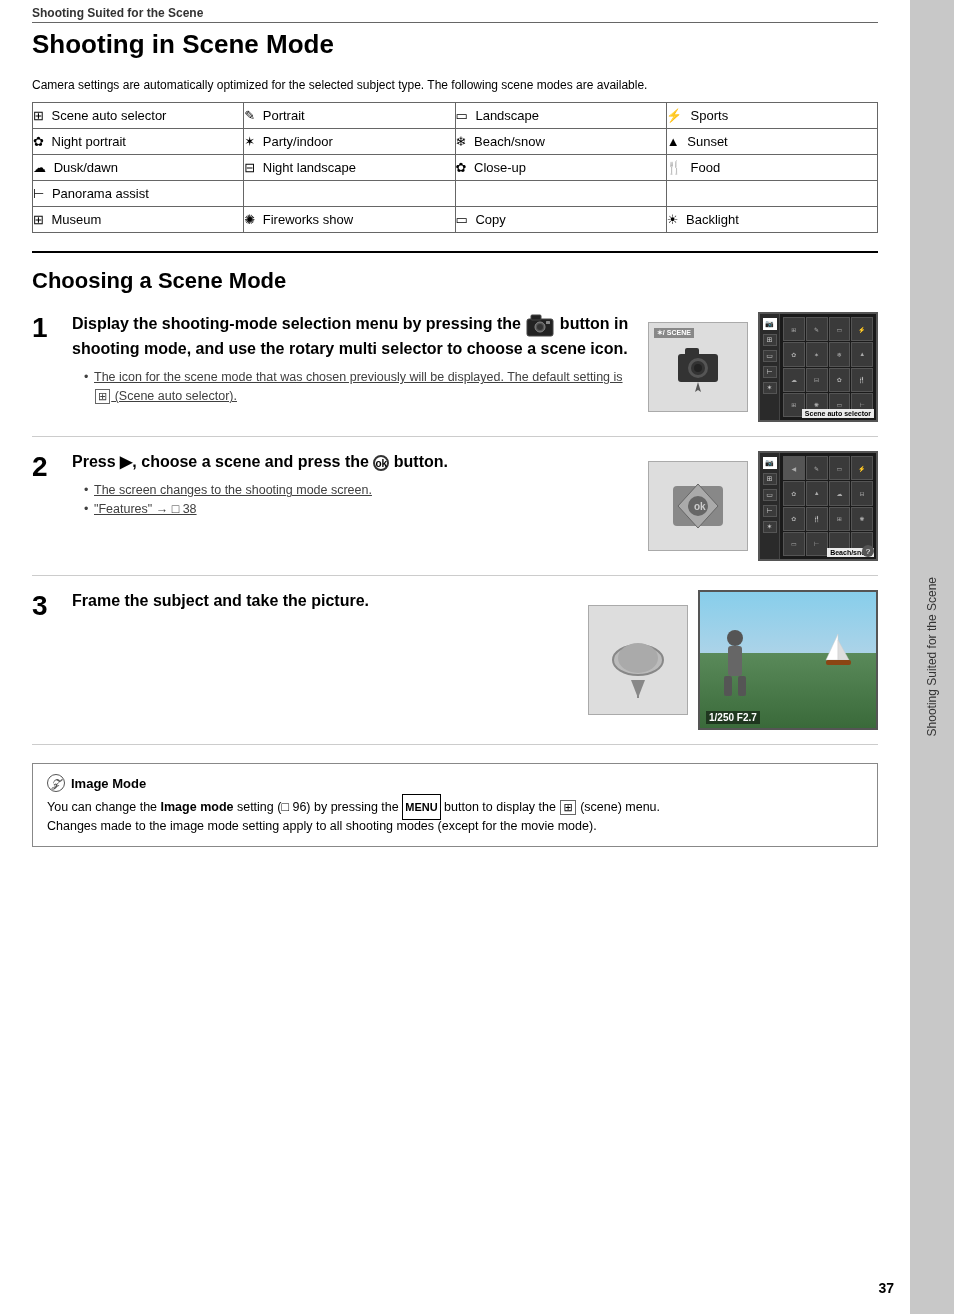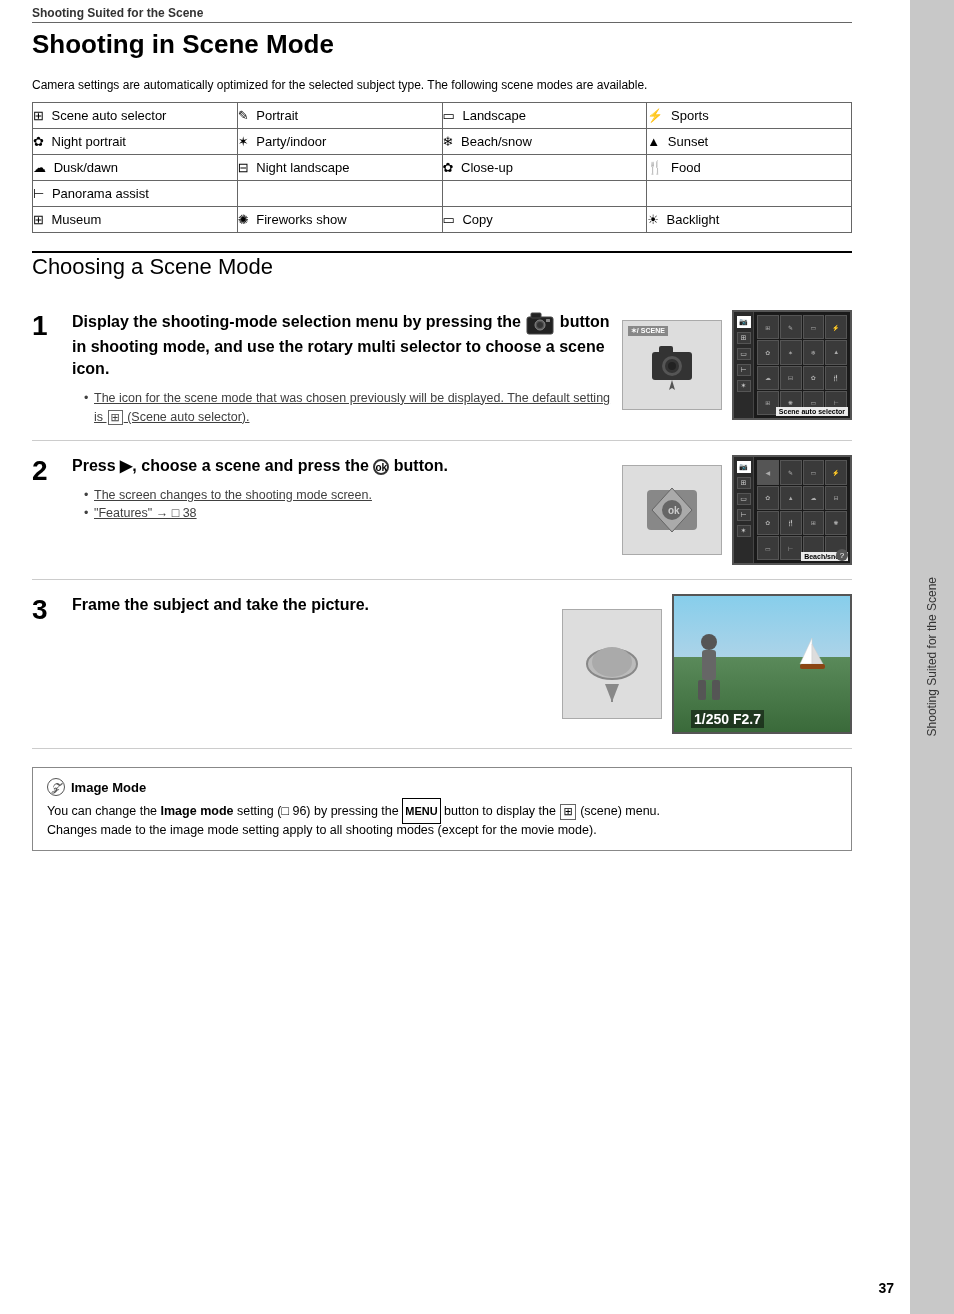--- a/index.html
+++ b/index.html
@@ -11,21 +11,20 @@
       width: 954px;
       min-height: 1314px;
       position: relative;
       overflow-x: hidden;
     }
 
     .page-container {
       display: flex;
       width: 954px;
       min-height: 1314px;
-      gap: 26px;
     }
 
     .main-content {
       flex: 1;
       padding: 0 32px 32px 32px;
       max-width: 910px;
     }
 
     .side-tab {
       width: 44px;
@@ -83,23 +82,23 @@
     }
 
     .scene-icon {
       font-size: 13px;
       margin-right: 4px;
     }
 
     
     .choosing-title {
       font-size: 22px;
-      font-weight: normal;
-      margin-bottom: 16px;
-      padding-top: 1px;
+      font-weight: bold;
+      margin-bottom: 4px;
+      padding-top: 15px;
       border-top: 2px solid #000;
     }
 
     
     .step-container {
       display: flex;
       flex-direction: column;
       margin-bottom: 0;
     }
 
@@ -509,21 +508,21 @@
             </div>
 
             <div style="position:absolute;top:40px;right:20px;">
               <svg width="35" height="40" viewBox="0 0 35 40">
                 <polygon points="17,2 17,28 5,28" fill="#fff" stroke="#ccc" stroke-width="0.5"></polygon>
                 <polygon points="17,8 17,28 28,28" fill="#ddd" stroke="#ccc" stroke-width="0.5"></polygon>
                 <rect x="5" y="28" width="25" height="5" rx="2" fill="#8B4513"></rect>
               </svg>
             </div>
 
-            <div style="position:absolute;bottom:4px;left:17px;background:rgba(0,0,0,0.5);color:#fff;font-size:14px;padding:1px 3px;font-weight:bold;">1/250  F2.7</div>
+            <div style="position:absolute;bottom:4px;left:6px;background:rgba(0,0,0,0.5);color:#fff;font-size:10px;padding:1px 3px;font-weight:bold;">1/250  F2.7</div>
           </div>
         </div>
       </div>
 
     </div>
 
     <div class="note-box">
       <div class="note-title">
         <span class="note-icon">𝒵</span>
         <strong>Image Mode</strong>

